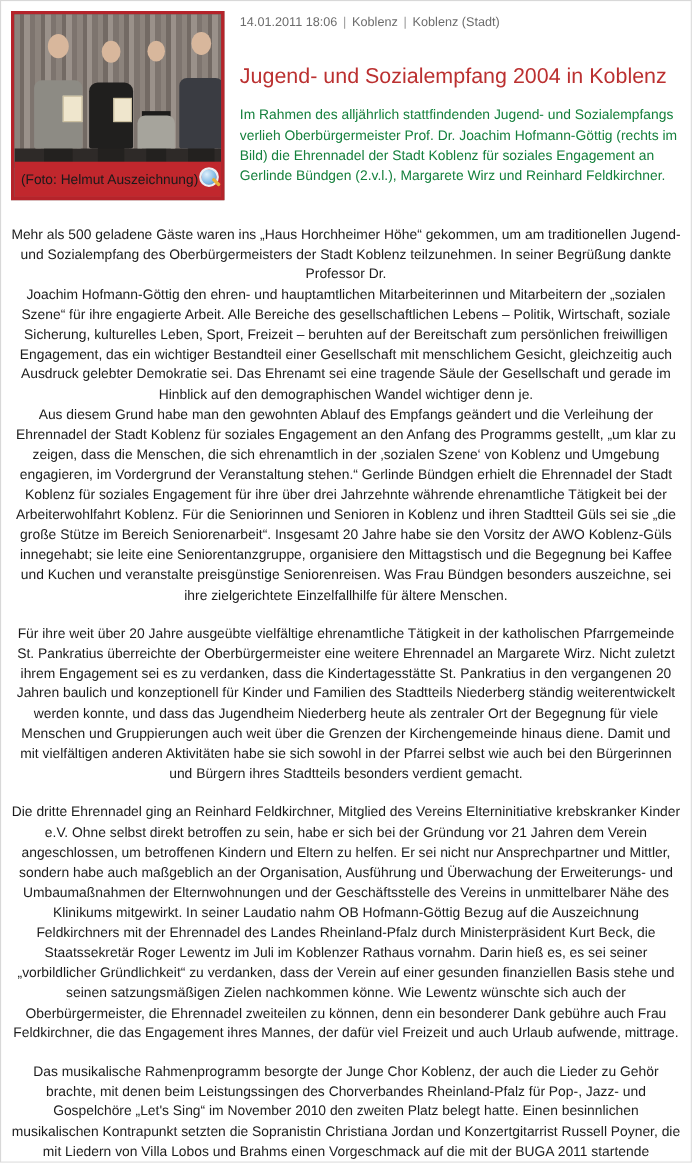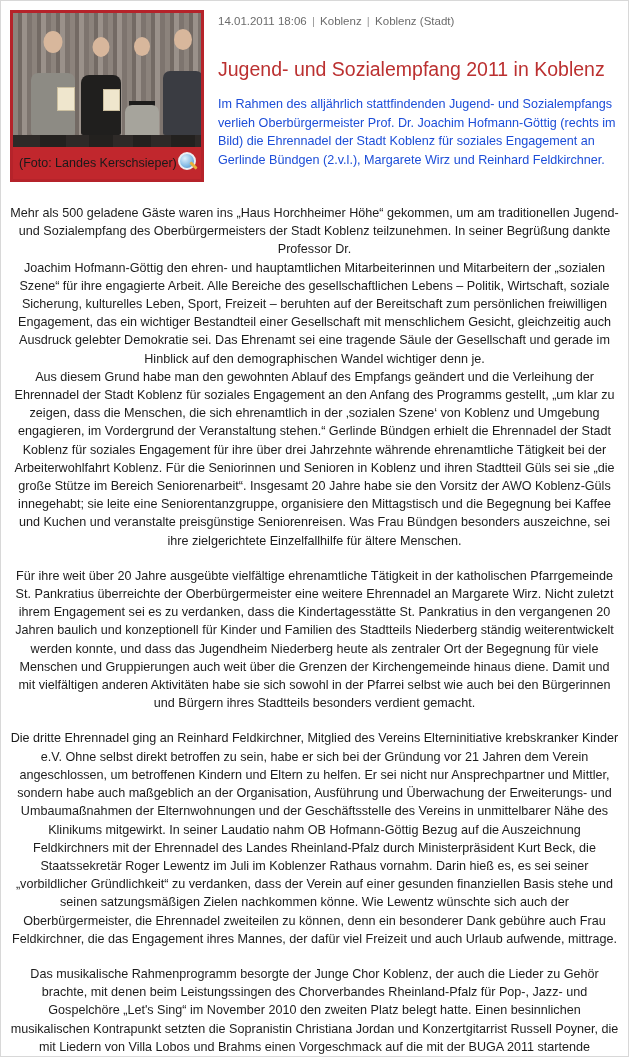--- a/index.html
+++ b/index.html
@@ -169,21 +169,21 @@
     margin: 0 0 14px 0;
   }
   .subhead {
     color: #cb2326;
     font-size: 14px;
     font-weight: bold;
     line-height: 17px;
     margin: 0 0 14px 0;
   }
   .lead {
-    color: #1d4ed8;
+    color: #15803d;
     font-size: 12.6px;
     line-height: 18.5px;
     margin: 0;
   }
 
   
   .body {
     clear: both;
     padding-top: 12px;
   }
@@ -225,37 +225,37 @@
             <div class="p-body"></div>
             <div class="p-head"></div>
           </div>
           <div class="person d">
             <div class="p-legs"></div>
             <div class="p-body"></div>
             <div class="p-head"></div>
           </div>
         </div>
         <div class="caption-bar">
-          <span class="caption-text">(Foto: Landes Kerschsieper)</span>
+          <span class="caption-text">(Foto: Helmut Auszeichnung)</span>
           <span class="zoom-icon">
             <span class="glass"></span>
             <span class="handle"></span>
           </span>
         </div>
       </div>
 
       <div class="header">
         <div class="meta">
           <span>14.01.2011 18:06</span>
           <span class="sep">|</span>
           <span>Koblenz</span>
           <span class="sep">|</span>
           <span>Koblenz (Stadt)</span>
         </div>
-        <h1 class="headline">Jugend- und Sozialempfang 2011 in Koblenz</h1>
+        <h1 class="headline">Jugend- und Sozialempfang 2004 in Koblenz</h1>
         <p class="lead">Im Rahmen des alljährlich stattfindenden Jugend- und Sozialempfangs verlieh Oberbürgermeister Prof. Dr. Joachim Hofmann-Göttig (rechts im Bild) die Ehrennadel der Stadt Koblenz für soziales Engagement an Gerlinde Bündgen (2.v.l.), Margarete Wirz und Reinhard Feldkirchner.</p>
       </div>
     </div>
 
     <div class="body">
       <p>Mehr als 500 geladene Gäste waren ins „Haus Horchheimer Höhe“ gekommen, um am traditionellen Jugend- und Sozialempfang des Oberbürgermeisters der Stadt Koblenz teilzunehmen. In seiner Begrüßung dankte Professor Dr.<br>Joachim Hofmann-Göttig den ehren- und hauptamtlichen Mitarbeiterinnen und Mitarbeitern der „sozialen Szene“ für ihre engagierte Arbeit. Alle Bereiche des gesellschaftlichen Lebens – Politik, Wirtschaft, soziale Sicherung, kulturelles Leben, Sport, Freizeit – beruhten auf der Bereitschaft zum persönlichen freiwilligen Engagement, das ein wichtiger Bestandteil einer Gesellschaft mit menschlichem Gesicht, gleichzeitig auch Ausdruck gelebter Demokratie sei. Das Ehrenamt sei eine tragende Säule der Gesellschaft und gerade im Hinblick auf den demographischen Wandel wichtiger denn je.<br>Aus diesem Grund habe man den gewohnten Ablauf des Empfangs geändert und die Verleihung der Ehrennadel der Stadt Koblenz für soziales Engagement an den Anfang des Programms gestellt, „um klar zu zeigen, dass die Menschen, die sich ehrenamtlich in der ‚sozialen Szene‘ von Koblenz und Umgebung engagieren, im Vordergrund der Veranstaltung stehen.“ Gerlinde Bündgen erhielt die Ehrennadel der Stadt Koblenz für soziales Engagement für ihre über drei Jahrzehnte währende ehrenamtliche Tätigkeit bei der Arbeiterwohlfahrt Koblenz. Für die Seniorinnen und Senioren in Koblenz und ihren Stadtteil Güls sei sie „die große Stütze im Bereich Seniorenarbeit“. Insgesamt 20 Jahre habe sie den Vorsitz der AWO Koblenz-Güls innegehabt; sie leite eine Seniorentanzgruppe, organisiere den Mittagstisch und die Begegnung bei Kaffee und Kuchen und veranstalte preisgünstige Seniorenreisen. Was Frau Bündgen besonders auszeichne, sei ihre zielgerichtete Einzelfallhilfe für ältere Menschen.</p>
       <p>Für ihre weit über 20 Jahre ausgeübte vielfältige ehrenamtliche Tätigkeit in der katholischen Pfarrgemeinde St. Pankratius überreichte der Oberbürgermeister eine weitere Ehrennadel an Margarete Wirz. Nicht zuletzt ihrem Engagement sei es zu verdanken, dass die Kindertagesstätte St. Pankratius in den vergangenen 20 Jahren baulich und konzeptionell für Kinder und Familien des Stadtteils Niederberg ständig weiterentwickelt werden konnte, und dass das Jugendheim Niederberg heute als zentraler Ort der Begegnung für viele Menschen und Gruppierungen auch weit über die Grenzen der Kirchengemeinde hinaus diene. Damit und mit vielfältigen anderen Aktivitäten habe sie sich sowohl in der Pfarrei selbst wie auch bei den Bürgerinnen und Bürgern ihres Stadtteils besonders verdient gemacht.</p>
       <p>Die dritte Ehrennadel ging an Reinhard Feldkirchner, Mitglied des Vereins Elterninitiative krebskranker Kinder e.V. Ohne selbst direkt betroffen zu sein, habe er sich bei der Gründung vor 21 Jahren dem Verein angeschlossen, um betroffenen Kindern und Eltern zu helfen. Er sei nicht nur Ansprechpartner und Mittler, sondern habe auch maßgeblich an der Organisation, Ausführung und Überwachung der Erweiterungs- und Umbaumaßnahmen der Elternwohnungen und der Geschäftsstelle des Vereins in unmittelbarer Nähe des Klinikums mitgewirkt. In seiner Laudatio nahm OB Hofmann-Göttig Bezug auf die Auszeichnung Feldkirchners mit der Ehrennadel des Landes Rheinland-Pfalz durch Ministerpräsident Kurt Beck, die Staatssekretär Roger Lewentz im Juli im Koblenzer Rathaus vornahm. Darin hieß es, es sei seiner „vorbildlicher Gründlichkeit“ zu verdanken, dass der Verein auf einer gesunden finanziellen Basis stehe und seinen satzungsmäßigen Zielen nachkommen könne. Wie Lewentz wünschte sich auch der Oberbürgermeister, die Ehrennadel zweiteilen zu können, denn ein besonderer Dank gebühre auch Frau Feldkirchner, die das Engagement ihres Mannes, der dafür viel Freizeit und auch Urlaub aufwende, mittrage.</p>
       <p>Das musikalische Rahmenprogramm besorgte der Junge Chor Koblenz, der auch die Lieder zu Gehör brachte, mit denen beim Leistungssingen des Chorverbandes Rheinland-Pfalz für Pop-, Jazz- und Gospelchöre „Let's Sing“ im November 2010 den zweiten Platz belegt hatte. Einen besinnlichen musikalischen Kontrapunkt setzten die Sopranistin Christiana Jordan und Konzertgitarrist Russell Poyner, die mit Liedern von Villa Lobos und Brahms einen Vorgeschmack auf die mit der BUGA 2011 startende Konzertreihe „Lieder im Grünen“ gaben. Willi und Ernst, die beiden „Kowelenzer Rentner-Originale“, sorgten mit ihrer humorvoll-unterhaltsamen, pointierten Moderation für den Spaßfaktor des Abends.</p>
     </div>

